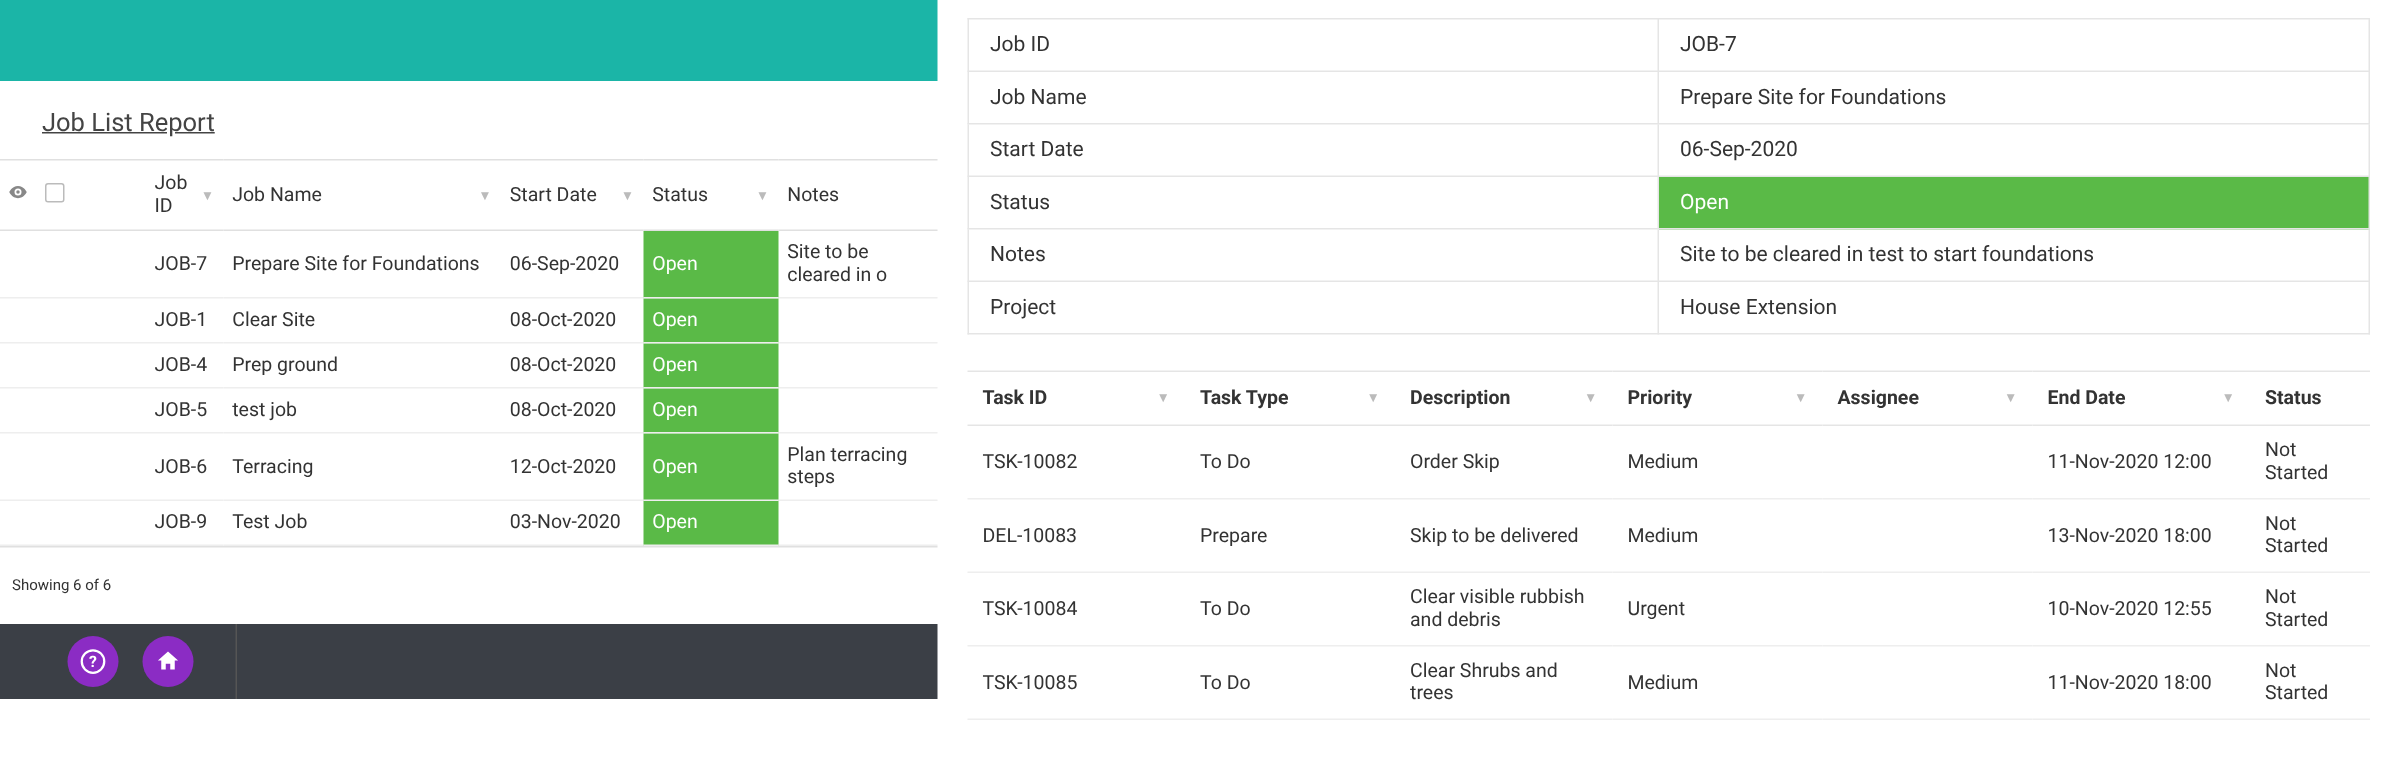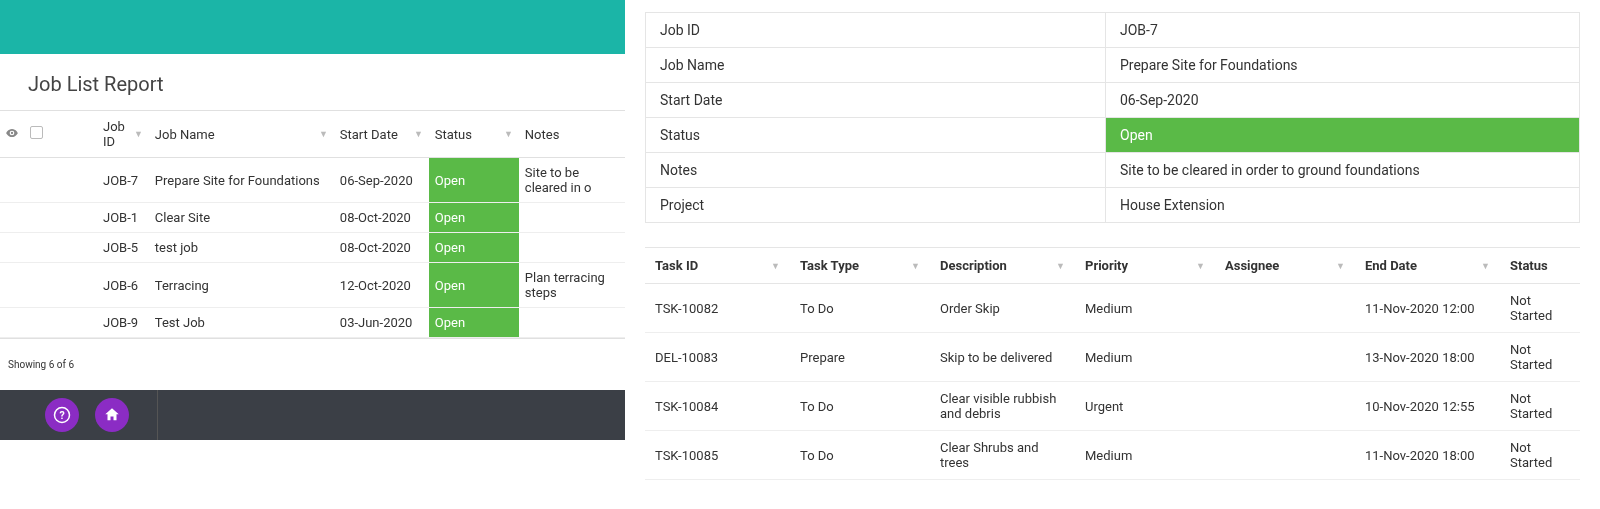--- a/index.html
+++ b/index.html
@@ -21,24 +21,25 @@
     .right-panel {
       flex: 1;
       padding: 12px 20px;
     }
     .teal-header {
       background: #1bb5a7;
       height: 54px;
       width: 100%;
     }
     .report-title {
-      font-size: 20px;
+      font-size: 17px;
       color: #444;
       padding: 18px 28px 14px;
       font-weight: 400;
+      text-decoration: underline;
     }
     .job-table {
       width: 100%;
       border-collapse: collapse;
     }
     .job-table th {
       text-align: left;
       font-weight: 400;
       font-size: 13px;
       padding: 8px 6px;
@@ -218,41 +219,50 @@
             <td></td>
             <td class="jobid-col">JOB-1</td>
             <td>Clear Site</td>
             <td>08-Oct-2020</td>
             <td class="status-open">Open</td>
             <td></td>
           </tr>
           <tr>
             <td></td>
             <td></td>
+            <td class="jobid-col">JOB-4</td>
+            <td>Prep ground</td>
+            <td>08-Oct-2020</td>
+            <td class="status-open">Open</td>
+            <td></td>
+          </tr>
+          <tr>
+            <td></td>
+            <td></td>
             <td class="jobid-col">JOB-5</td>
             <td>test job</td>
             <td>08-Oct-2020</td>
             <td class="status-open">Open</td>
             <td></td>
           </tr>
           <tr>
             <td></td>
             <td></td>
             <td class="jobid-col">JOB-6</td>
             <td>Terracing</td>
             <td>12-Oct-2020</td>
             <td class="status-open">Open</td>
             <td>Plan terracing steps</td>
           </tr>
           <tr>
             <td></td>
             <td></td>
             <td class="jobid-col">JOB-9</td>
             <td>Test Job</td>
-            <td>03-Jun-2020</td>
+            <td>03-Nov-2020</td>
             <td class="status-open">Open</td>
             <td></td>
           </tr>
         </tbody>
     </table>
 
     <div class="record-count">Showing 6 of 6</div>
 
     <div class="dark-footer">
       <div class="footer-btn">
@@ -284,21 +294,21 @@
       <tr>
         <td class="label-cell">Start Date</td>
         <td class="value-cell">06-Sep-2020</td>
       </tr>
       <tr>
         <td class="label-cell">Status</td>
         <td class="value-cell status-open">Open</td>
       </tr>
       <tr>
         <td class="label-cell">Notes</td>
-        <td class="value-cell">Site to be cleared in order to ground foundations</td>
+        <td class="value-cell">Site to be cleared in test to start foundations</td>
       </tr>
       <tr>
         <td class="label-cell">Project</td>
         <td class="value-cell">House Extension</td>
       </tr>
     </tbody>
       </table>
 
 
     <table class="task-table">

